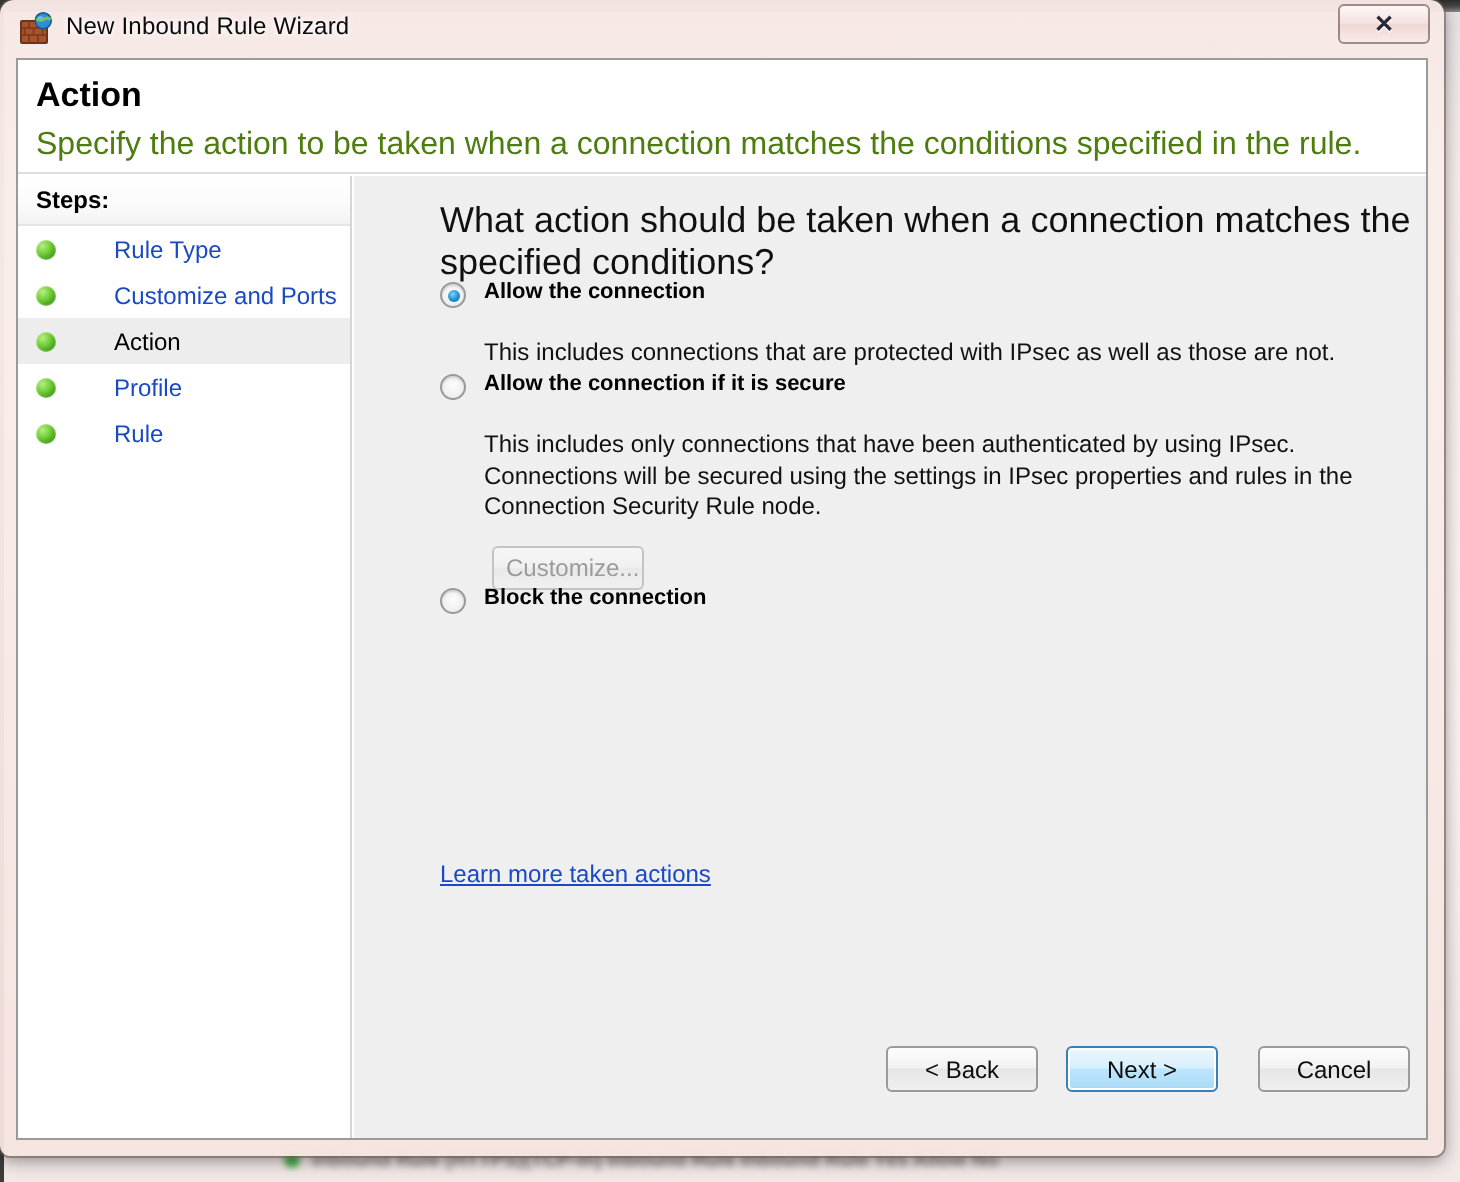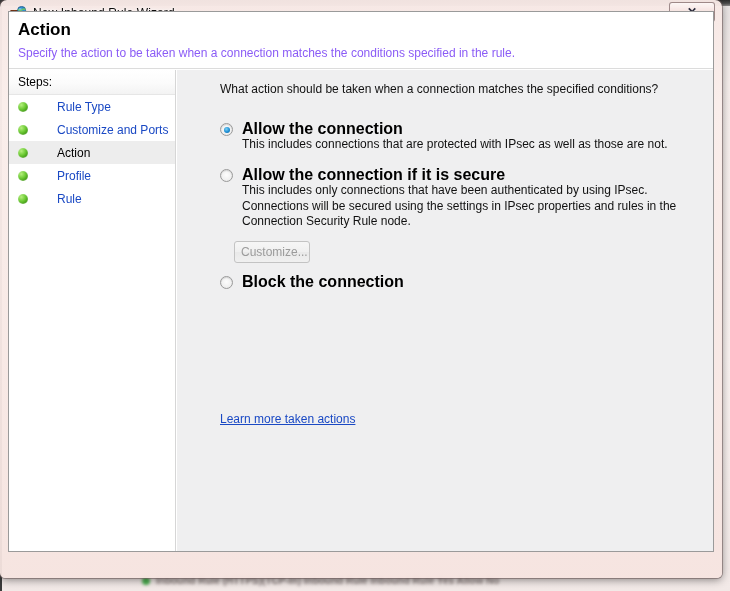--- a/index.html
+++ b/index.html
@@ -82,40 +82,40 @@
   }
   .close-x {
     font-size: 12px; font-weight: bold; color: #2a2a3a;
     line-height: 1; font-family: "Liberation Sans", sans-serif;
     text-shadow: 0 1px 0 rgba(255,255,255,0.85);
   }
 
   
   .client {
     position: absolute;
-    left: 8px; top: 11px;
+    left: 8px; top: 29px;
     width: 706px; height: 541px;
     background: #fff;
     border: 1px solid #9a9a9a;
     overflow: hidden;
   }
 
   
   .header-band {
     position: absolute; left: 0; top: 0; right: 0; height: 57px;
     background: #ffffff;
     border-bottom: 1px solid #dcdcdc;
   }
   .page-title {
     position: absolute; left: 9px; top: 8px;
     font-size: 17px; font-weight: bold; color: #000;
   }
   .page-subtitle {
     position: absolute; left: 9px; top: 34px;
-    font-size: 12px; color: #8b5cf6;
+    font-size: 16px; color: #4d7c0f;
   }
 
   
   .body-area {
     position: absolute; left: 0; top: 58px; right: 0; bottom: 0;
   }
 
   
   .sidebar {
     position: absolute; left: 0; top: 0; bottom: 0;
@@ -124,21 +124,21 @@
     border-right: 1px solid #d6d6d6;
   }
   .steps-header {
     position: relative;
     height: 25px;
     background: linear-gradient(180deg,#ffffff 0%, #fbfbfb 55%, #f3f3f3 100%);
     border-bottom: 1px solid #e6e6e6;
   }
   .steps-header span {
     position: absolute; left: 9px; top: 5px;
-    font-size: 12px; font-weight: normal; color: #000;
+    font-size: 12px; font-weight: bold; color: #000;
   }
   .step-item {
     position: relative;
     height: 23px;
     display: flex; align-items: center;
     padding-left: 9px;
     cursor: pointer;
     gap: 19px;
   }
   .step-item.current {
@@ -157,21 +157,21 @@
   }
   .step-item.current .step-label { color: #000; }
 
   
   .content {
     position: absolute; left: 168px; top: 0; right: 0; bottom: 0;
     background: #efeff0;
   }
   .question {
     position: absolute; left: 43px; top: 12px;
-    font-size: 12px; color: #111;
+    font-size: 18px; color: #111;
   }
 
   .opt {
     position: absolute; left: 43px; right: 22px;
   }
   .opt-1 { top: 51px; }
   .opt-2 { top: 97px; }
   .opt-3 { top: 204px; text-align: center; }
 
   .opt-head { position: relative; display: flex; align-items: flex-start; }
@@ -186,32 +186,32 @@
     cursor: pointer;
   }
   .radio.checked::after {
     content: "";
     position: absolute; left: 50%; top: 50%;
     width: 6px; height: 6px; margin: -3px 0 0 -3px;
     border-radius: 50%;
     background: radial-gradient(circle at 40% 35%, #7fd2f5 0%, #1c8ed4 55%, #0b5f9e 100%);
   }
   .opt-title {
-    font-size: 16px; font-weight: bold; color: #000;
+    font-size: 11px; font-weight: bold; color: #000;
     line-height: 15px;
   }
   .opt-desc {
-    margin-left: 22px; margin-top: 1px;
+    margin-left: 22px; margin-top: 15px;
     font-size: 12px; color: #111;
     line-height: 15.5px;
     max-width: 460px;
   }
 
   .customize-btn {
-    margin-left: 14px; margin-top: 11px;
+    margin-left: 26px; margin-top: 11px;
     width: 76px; height: 22px;
     font-size: 12px;
     font-family: "Liberation Sans", sans-serif;
     color: #9b9b9b;
     background: linear-gradient(180deg,#f6f6f6 0%, #f0f0f0 48%, #e9e9e9 52%, #f0f0f0 100%);
     border: 1px solid #c3c3c3;
     border-radius: 3px;
     cursor: default;
   }
 
@@ -347,17 +347,22 @@
 
         <div class="opt opt-3">
           <div class="opt-head">
             <span class="radio"></span>
             <span class="opt-title">Block the connection</span>
           </div>
         </div>
 
         <a class="learn-link" href="#">Learn more taken actions</a>
 
+        <div class="footer">
+          <button class="btn btn-back">&lt; Back</button>
+          <button class="btn btn-next">Next &gt;</button>
+          <button class="btn btn-cancel">Cancel</button>
+        </div>
 
       </div>
     </div>
   </div>
 </div>
 
 </body></html>

